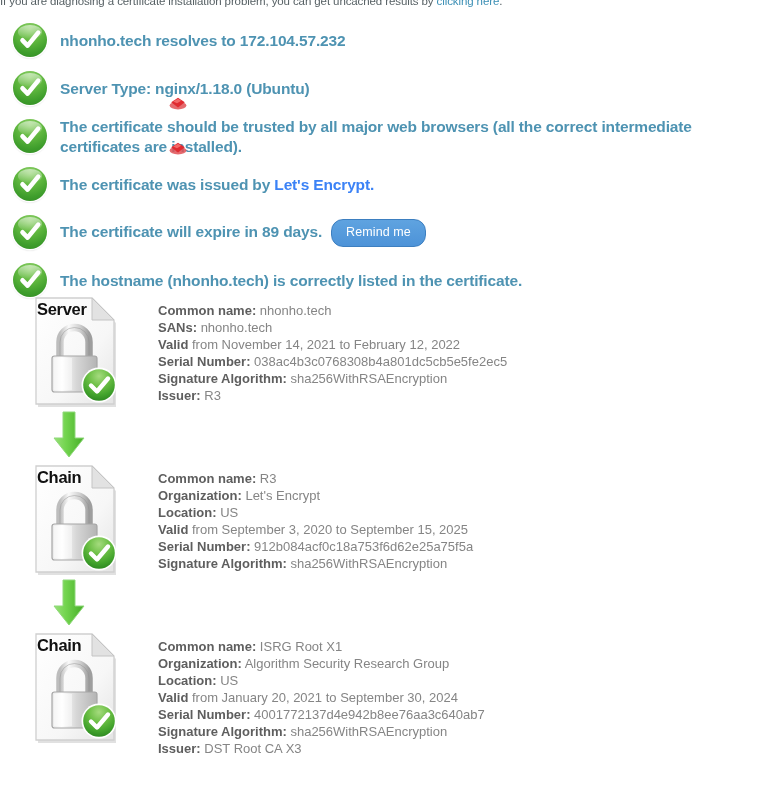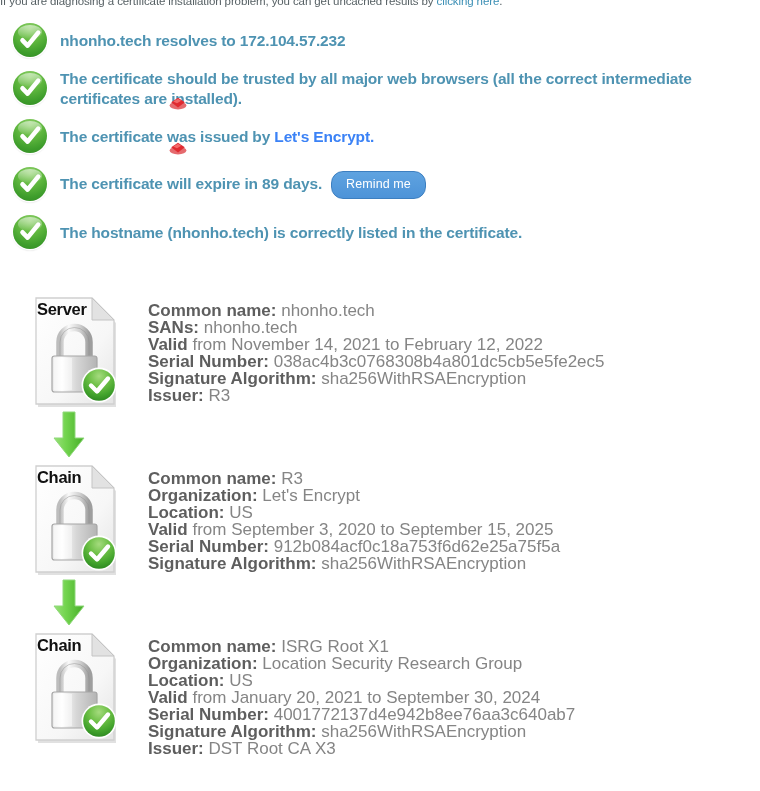--- a/index.html
+++ b/index.html
@@ -138,24 +138,25 @@
   .cert-icon-col {
     width: 148px;
     flex: 0 0 148px;
     display: flex;
     justify-content: flex-start;
     padding-left: 26px;
     box-sizing: border-box;
   }
   .cert-details {
     flex: 1 1 auto;
-    font-size: 17px;
+    font-size: 13px;
     line-height: 17px;
     color: #7b7b7b;
     padding-top: 10px;
+    margin-left: 10px;
   }
   .cert-details .row { white-space: nowrap; }
   .cert-details .lbl {
     color: #5e5e5e;
     font-weight: 700;
   }
   .cert-details .val {
     color: #858585;
     font-weight: 400;
   }
@@ -198,20 +199,30 @@
 <div class="status-list" id="status-list">
     <div class="status-row">
       <div class="check-wrap">
         <div class="check-badge">
           <svg class="tick" viewBox="0 0 34 34">
             <path d="M9.5 17.3 L14.6 22.6 L25.2 9.6" fill="none" stroke="#ffffff" stroke-width="4.6" stroke-linecap="round" stroke-linejoin="round"></path>
           </svg>
         </div>
       </div>
       <div class="status-text"><span>nhonho.tech resolves to 172.104.57.232</span></div>
+    </div>
+    <div class="status-row">
+      <div class="check-wrap">
+        <div class="check-badge">
+          <svg class="tick" viewBox="0 0 34 34">
+            <path d="M9.5 17.3 L14.6 22.6 L25.2 9.6" fill="none" stroke="#ffffff" stroke-width="4.6" stroke-linecap="round" stroke-linejoin="round"></path>
+          </svg>
+        </div>
+      </div>
+      <div class="status-text"><span>Server Type: nginx/1.18.0 (Ubuntu)</span></div>
     </div>
     <div class="status-row">
       <div class="check-wrap">
         <div class="check-badge">
           <svg class="tick" viewBox="0 0 34 34">
             <path d="M9.5 17.3 L14.6 22.6 L25.2 9.6" fill="none" stroke="#ffffff" stroke-width="4.6" stroke-linecap="round" stroke-linejoin="round"></path>
           </svg>
         </div>
       </div>
       <div class="status-text"><span>The certificate should be trusted by all major web browsers (all the correct intermediate certificates are installed).</span></div>
@@ -423,21 +434,21 @@
             <path d="M34 66 L34 50 A14.5 14.5 0 0 1 63 50 L63 66" fill="none" stroke="#8e8e8e" stroke-width="0.9" opacity="0.5"></path>
             <rect x="26" y="64" width="45" height="36" rx="2.5" fill="url(#lbChain)" stroke="#a6a6a6" stroke-width="1.2"></rect>
             <rect x="28" y="66" width="18" height="32" fill="#ffffff" opacity="0.45"></rect>
             <circle cx="73" cy="93" r="17.5" fill="#ffffff"></circle>
             <circle cx="73" cy="93" r="15.8" fill="url(#cgChain)"></circle>
             <path d="M65 93.5 L71 99.5 L82 86.5" fill="none" stroke="#ffffff" stroke-width="4.4" stroke-linecap="round" stroke-linejoin="round"></path>
           </svg><div class="badge-label">Chain</div></div>
       </div>
       <div class="cert-details">
         <div class="row"><span class="lbl">Common name:</span> <span class="val">ISRG Root X1</span></div>
-        <div class="row"><span class="lbl">Organization:</span> <span class="val">Location Security Research Group</span></div>
+        <div class="row"><span class="lbl">Organization:</span> <span class="val">Algorithm Security Research Group</span></div>
         <div class="row"><span class="lbl">Location:</span> <span class="val">US</span></div>
         <div class="row"><span class="lbl">Valid</span> <span class="val">from January 20, 2021 to September 30, 2024</span></div>
         <div class="row"><span class="lbl">Serial Number:</span> <span class="val">4001772137d4e942b8ee76aa3c640ab7</span></div>
         <div class="row"><span class="lbl">Signature Algorithm:</span> <span class="val">sha256WithRSAEncryption</span></div>
         <div class="row"><span class="lbl">Issuer:</span> <span class="val">DST Root CA X3</span></div>
       </div>
     </div>
   </div>
 
 </body></html>

